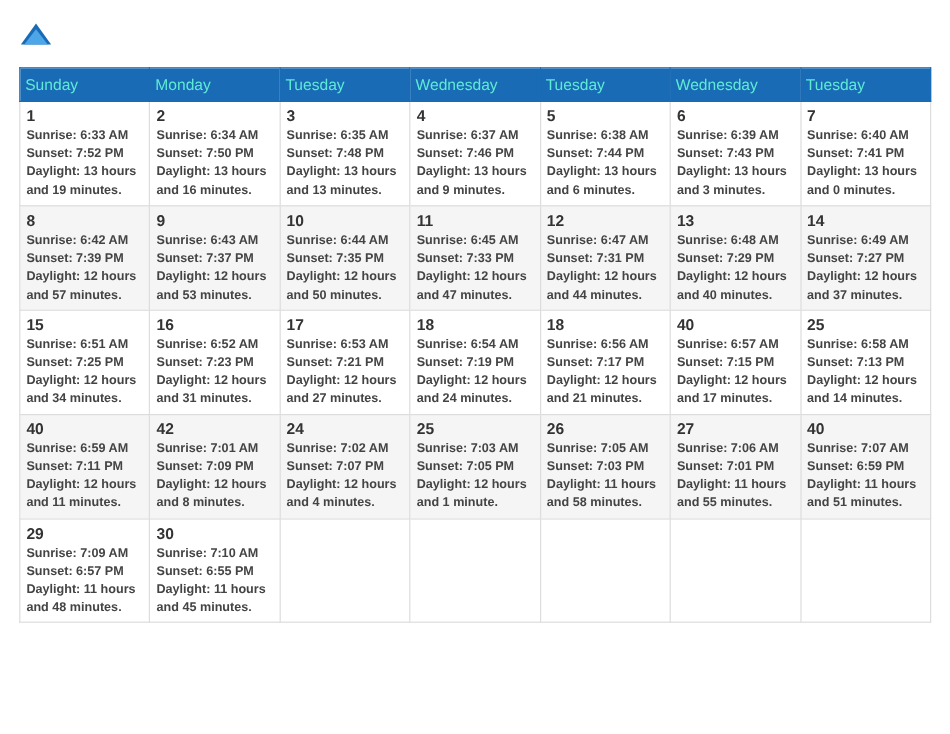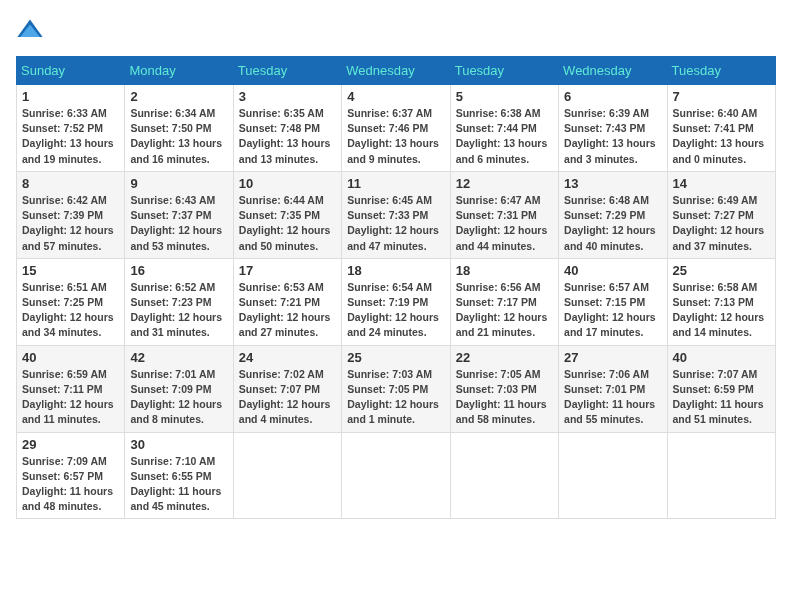--- a/index.html
+++ b/index.html
@@ -326,21 +326,21 @@
         </td>
         <td>
           <span class="day-number">25</span>
           <div class="day-detail">
             Sunrise: 7:03 AM<br>
             Sunset: 7:05 PM<br>
             Daylight: 12 hours and 1 minute.
           </div>
         </td>
         <td>
-          <span class="day-number">22</span>
+          <span class="day-number">26</span>
           <div class="day-detail">
             Sunrise: 7:05 AM<br>
             Sunset: 7:03 PM<br>
             Daylight: 11 hours and 58 minutes.
           </div>
         </td>
         <td>
           <span class="day-number">27</span>
           <div class="day-detail">
             Sunrise: 7:06 AM<br>

